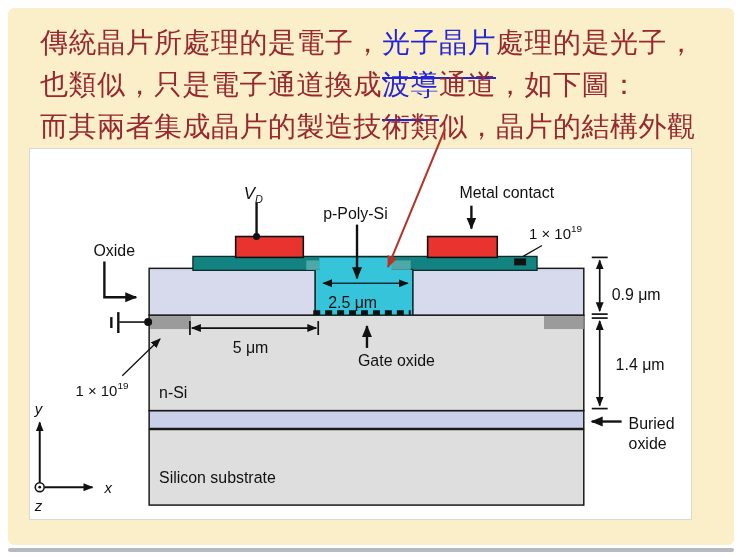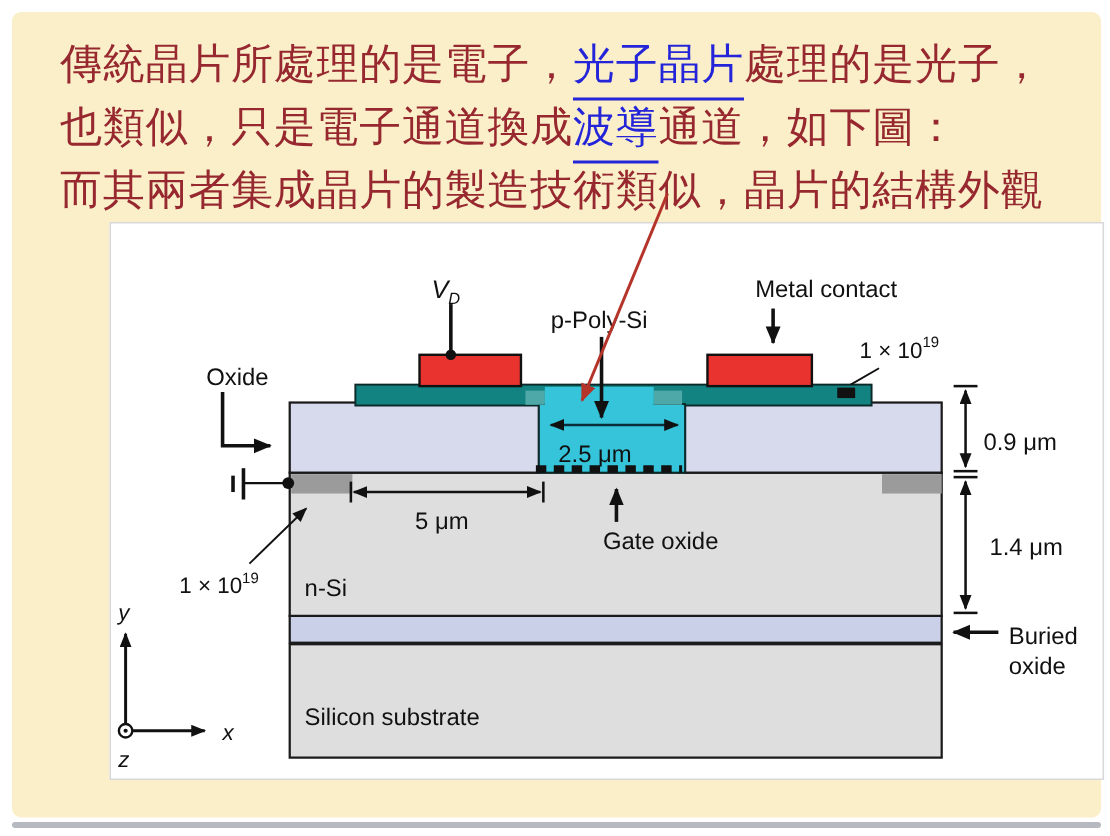--- a/index.html
+++ b/index.html
@@ -16,25 +16,25 @@
     background:#b6bac0;border-radius:2px;
   }
   .intro{
     position:absolute;left:40px;top:22px;width:672px;
     font-family:"DejaVu Serif","Liberation Serif",serif;
     font-size:28px;line-height:42px;color:#97282F;
     letter-spacing:0.5px;
   }
   .intro .term{
     color:#2424D8;text-decoration:none;border-bottom:2px solid #2424D8;
-    padding-bottom:6px;cursor:pointer;text-align:center;
+    padding-bottom:18px;cursor:pointer;text-align:center;
   }
   .figure{
     position:absolute;left:29px;top:148px;width:663px;height:372px;
-    background:#ffffff;border:1px solid #d8d8d8;box-sizing:border-box;margin-left:44px;
+    background:#ffffff;border:1px solid #d8d8d8;box-sizing:border-box;
   }
   .overlay{
     position:absolute;left:0;top:0;width:740px;height:557px;
     pointer-events:none;z-index:10;
   }
   svg text{font-family:"Liberation Sans",sans-serif;fill:#111111;}
 </style>
 </head>
 <body>
 

